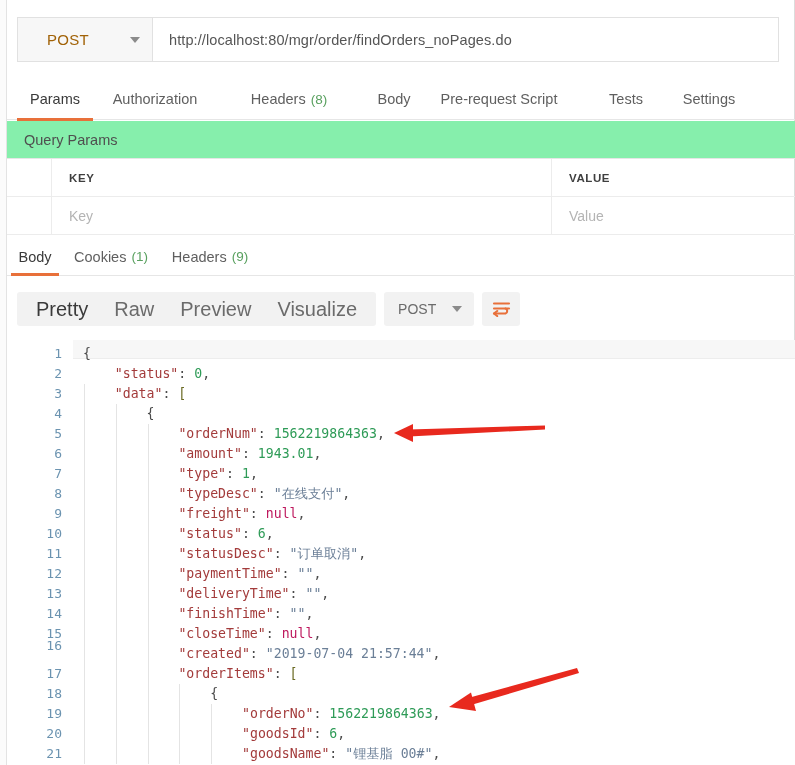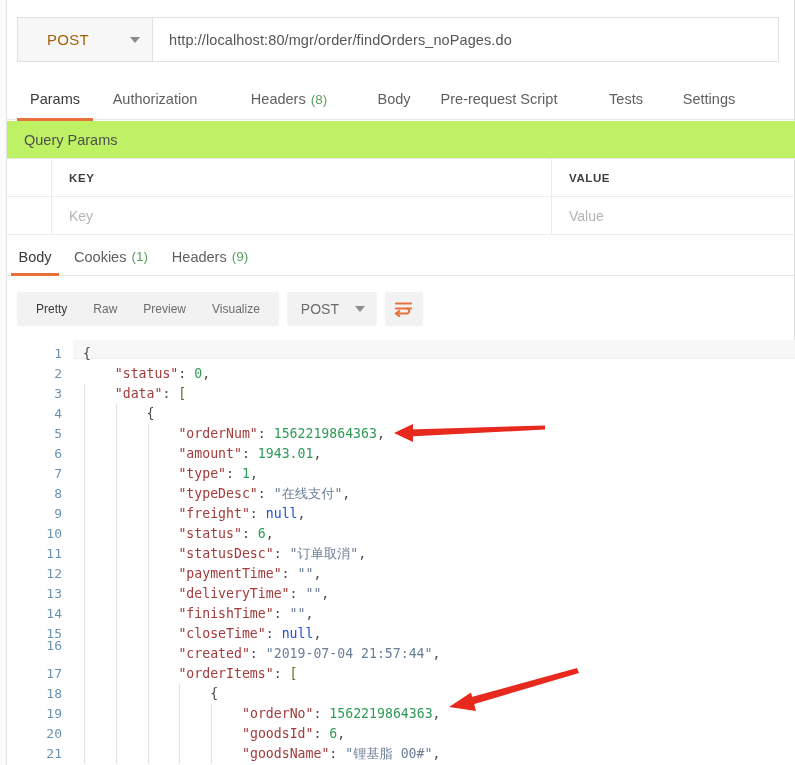--- a/index.html
+++ b/index.html
@@ -104,21 +104,21 @@
     height: 3px; background: #e8703a;
   }
 
   
   .qp-header {
     position: absolute; left: 7px; top: 121px;
     width: 788px; height: 38px;
     display: flex; align-items: center;
     padding-left: 17px;
     border-bottom: 1px solid #e6e6e6;
-    background: #bef264;
+    background: #86efac;
   }
   .qp-header-text {
     font-size: 14.5px; color: #4f4f4f;
   }
   .ptable {
     position: absolute; left: 7px; top: 159px;
     width: 788px;
   }
   .ptable-row {
     display: flex;
@@ -165,21 +165,21 @@
     height: 34px;
     display: flex; align-items: stretch;
   }
   .vt-group {
     background: #f2f2f2;
     border-radius: 3px;
     display: flex; align-items: center;
     padding: 0 6px;
   }
   .vt-item {
-    font-size: 12px; color: #6b6b6b;
+    font-size: 20px; color: #6b6b6b;
     padding: 0 13px; height: 34px;
     display: flex; align-items: center;
     cursor: pointer;
   }
   .vt-item.active { color: #3a3a3a; }
   .vt-select {
     background: #f2f2f2;
     border-radius: 3px;
     margin-left: 8px;
     display: flex; align-items: center;
@@ -233,21 +233,21 @@
     position: absolute; left: 0;
     height: 20px; line-height: 20px;
     white-space: pre;
     font-family: "DejaVu Sans Mono", monospace;
     font-size: 13.2px;
   }
   .tok-key    { color: #a33b3b; }
   .tok-punc   { color: #4a4a4a; }
   .tok-num    { color: #2e9b57; }
   .tok-str    { color: #6b7f97; }
-  .tok-null   { color: #1d4ed8; }
+  .tok-null   { color: #be185d; }
   .tok-brace  { color: #4a4a4a; }
   .tok-bracket{ color: #6a6a23; }
 
   
   .first-line-hl {
     position: absolute; left: 66px; top: 0px;
     width: 722px; height: 19px;
     background: #f7f7f7;
     border-bottom: 1px solid #ededed;
   }

